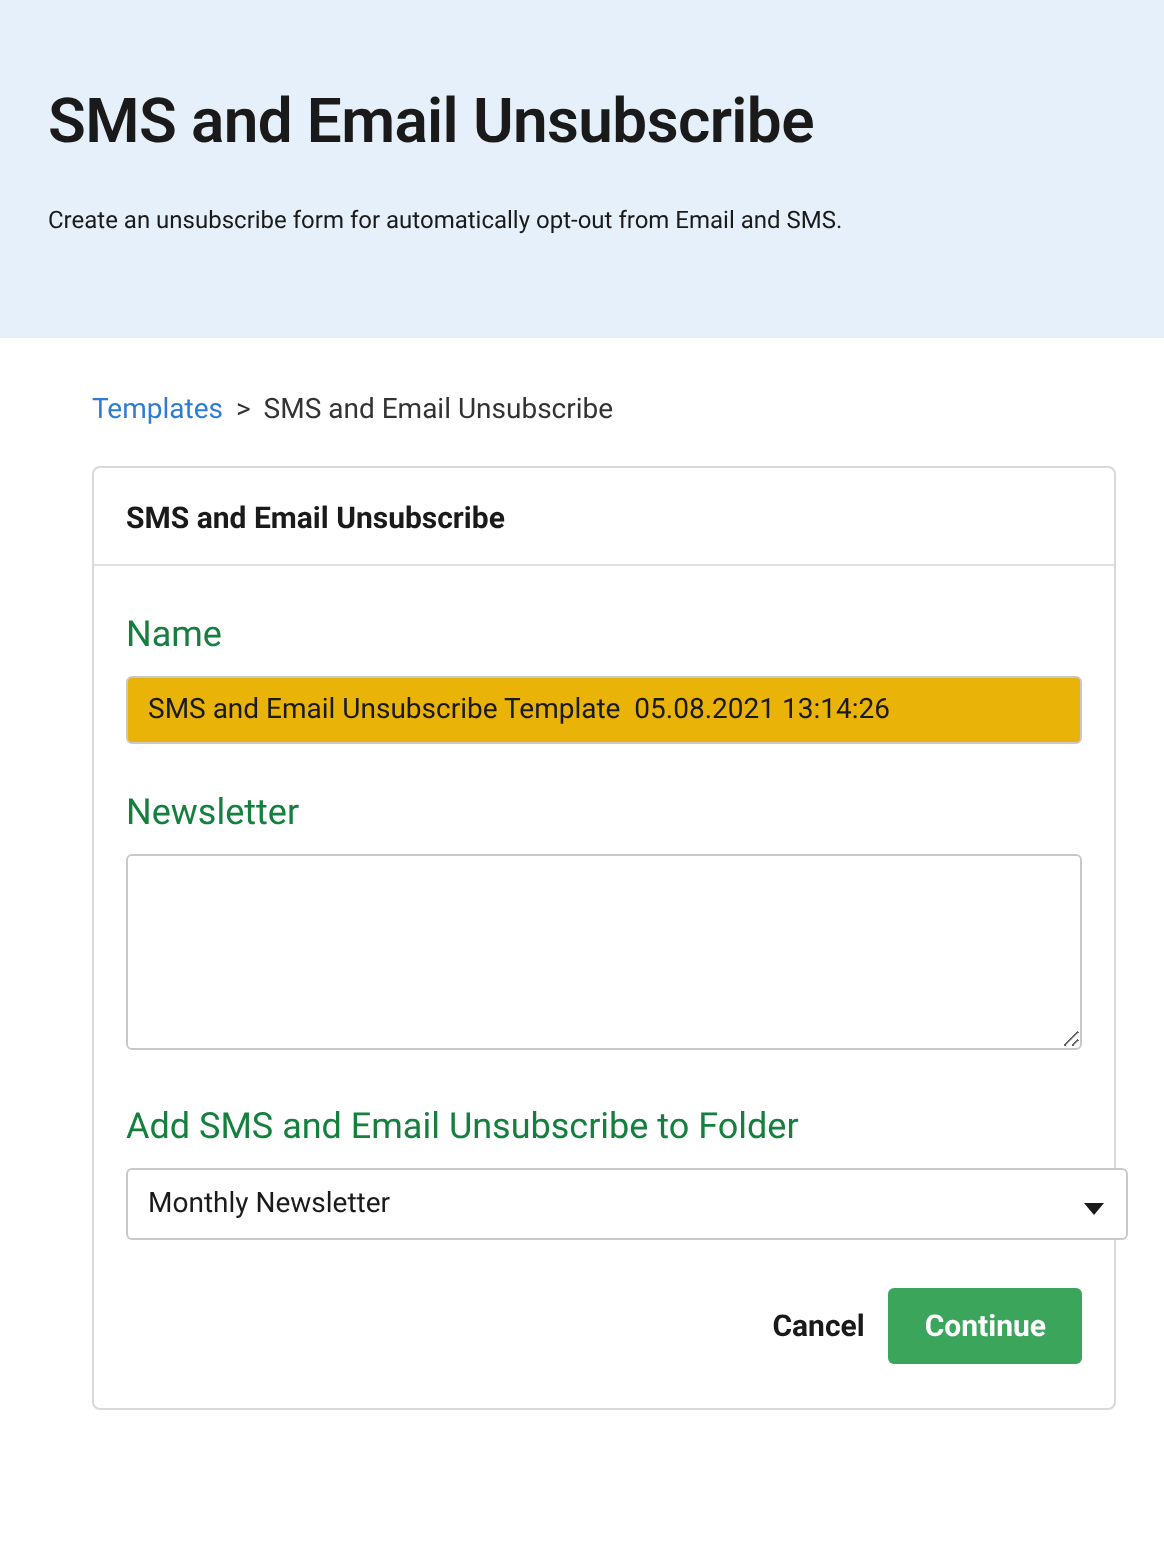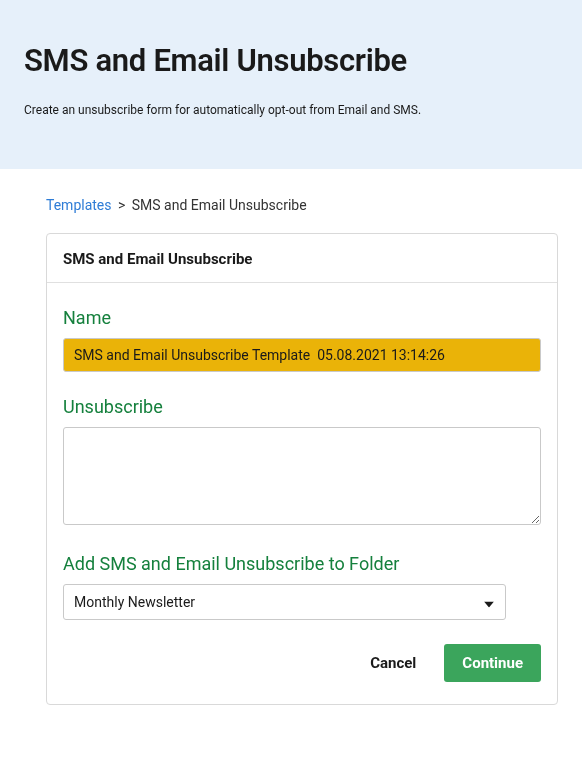--- a/index.html
+++ b/index.html
@@ -94,21 +94,21 @@
       border: 1px solid #c9c9c9;
       border-radius: 3px;
       font-size: 14px;
       color: #1a1a1a;
       font-family: inherit;
       resize: vertical;
       background: #fff;
     }
     .select-wrapper {
       position: relative;
-      width: 443px;
+      width: 501px;
     }
     .form-select {
       width: 100%;
       padding: 9px 32px 9px 10px;
       border: 1px solid #c9c9c9;
       border-radius: 3px;
       font-size: 14px;
       color: #1a1a1a;
       font-family: inherit;
       background: #fff;
@@ -120,21 +120,21 @@
       position: absolute;
       right: 12px;
       top: 50%;
       transform: translateY(-50%);
       pointer-events: none;
     }
     .button-row {
       display: flex;
       justify-content: flex-end;
       align-items: center;
-      gap: 24px;
+      gap: 8px;
     }
     .btn-cancel {
       background: transparent;
       border: none;
       font-size: 15px;
       font-weight: 700;
       color: #1a1a1a;
       cursor: pointer;
       padding: 8px 4px;
       font-family: inherit;
@@ -171,21 +171,21 @@
       <div class="card-title">SMS and Email Unsubscribe</div>
     </div>
     <div class="card-body">
 
       <div class="form-group">
         <label class="form-label">Name</label>
         <input type="text" class="form-input" value="SMS and Email Unsubscribe Template  05.08.2021 13:14:26" style="">
       </div>
 
       <div class="form-group">
-        <label class="form-label">Unsubscribe</label>
+        <label class="form-label">Newsletter</label>
         <textarea class="form-textarea" style=""></textarea>
       </div>
 
       <div class="form-group">
         <label class="form-label">Add SMS and Email Unsubscribe to Folder</label>
         <div class="select-wrapper">
           <select class="form-select">
             <option>Monthly Newsletter</option>
           </select>
           <span class="select-caret">

